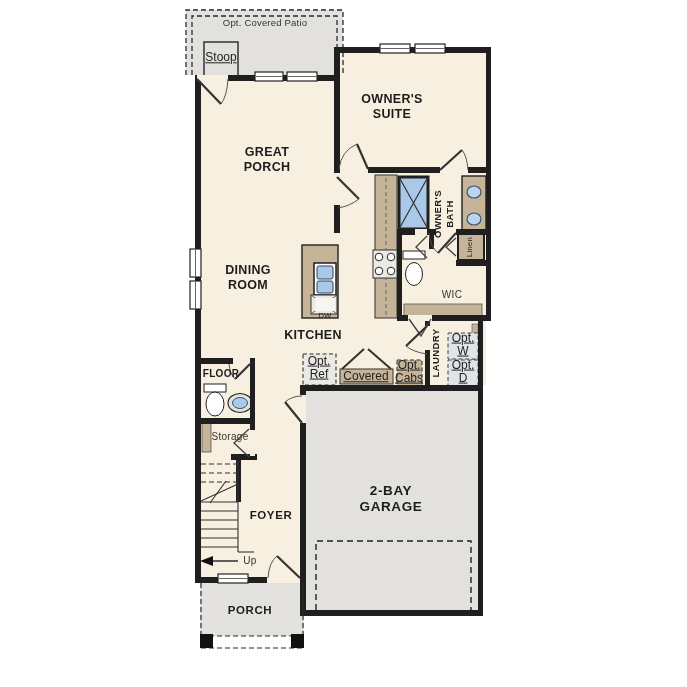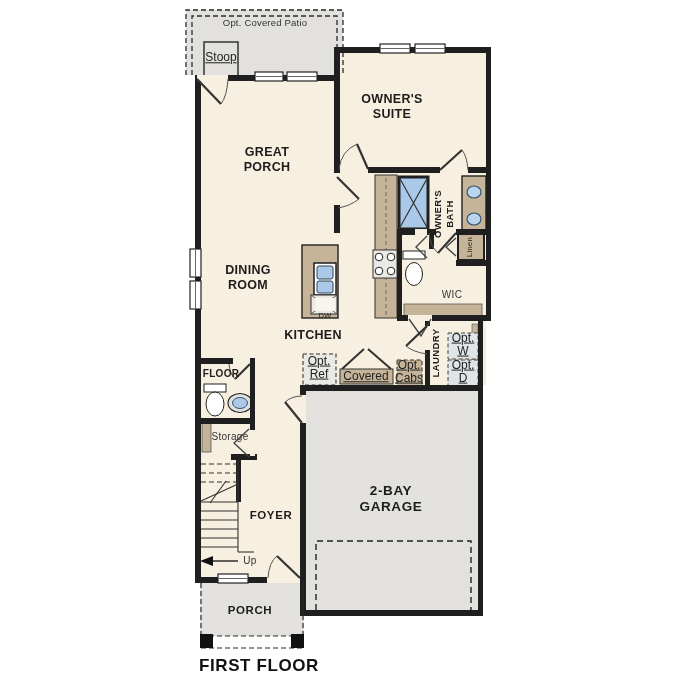--- a/index.html
+++ b/index.html
@@ -269,15 +269,14 @@
   <div class="label xs" style="left:409px;top:372px">Opt.
 Cabs</div>
   <div class="label bold10" style="left:221px;top:374px">FLOOR</div>
   <div class="label s85" style="left:230px;top:437px">Storage</div>
   <div class="label md" style="left:271px;top:515px">FOYER</div>
   <div class="label s85" style="left:250px;top:561px">Up</div>
   <div class="label x7" style="left:325px;top:316px">DW</div>
   <div class="label xl" style="left:391px;top:499px">2-BAY
 GARAGE</div>
   <div class="label md" style="left:250px;top:610px">PORCH</div>
-  <div class="label title" style="left:199px;top:656px">FIRST FLOOR</div>
 </div>
 </div>
 
 </body></html>

